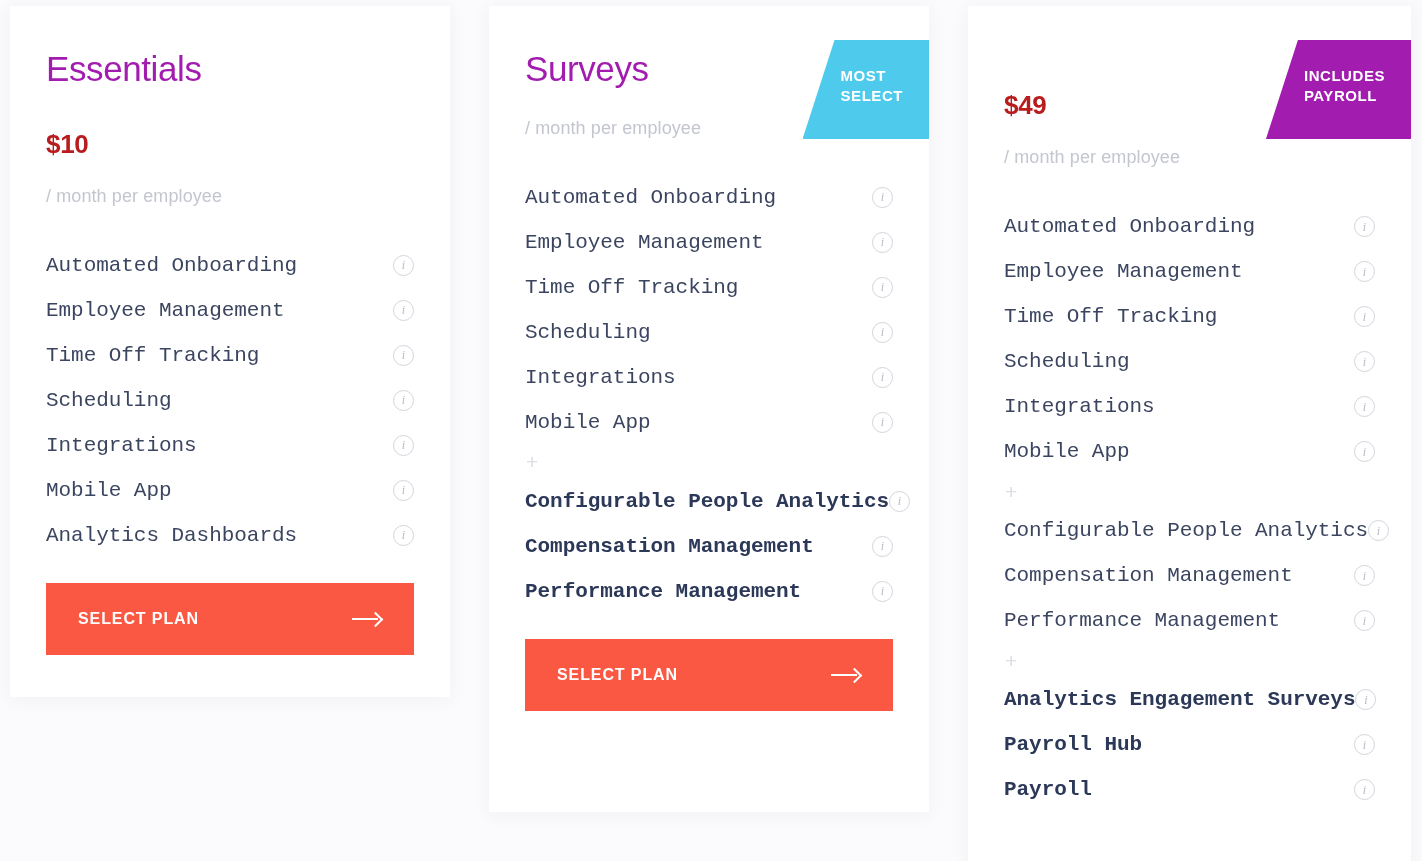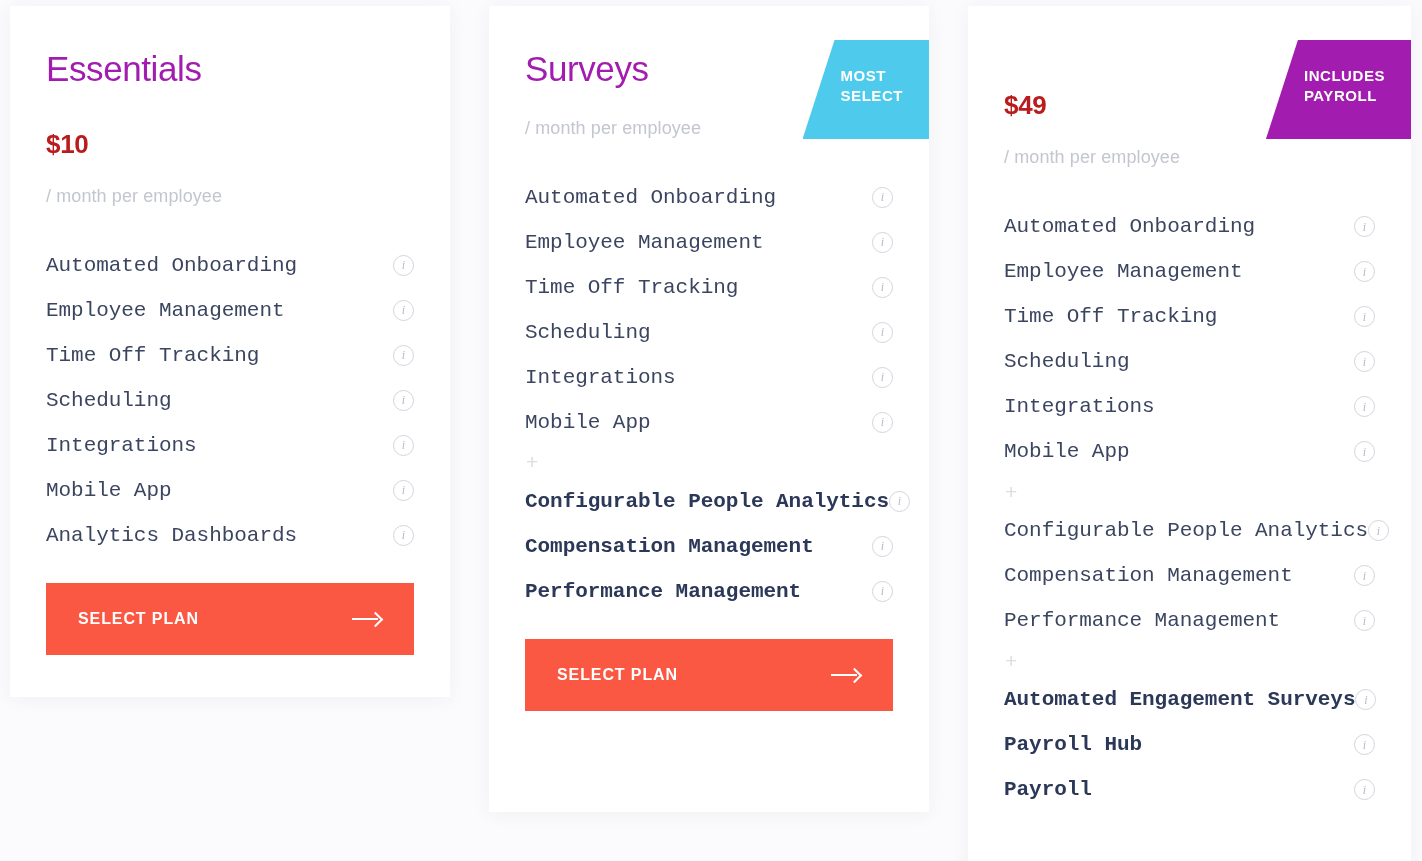--- a/index.html
+++ b/index.html
@@ -349,21 +349,21 @@
         <div class="feature-row">
           <span class="feature-label">Compensation Management</span>
           <span class="info-icon">i</span>
         </div>
         <div class="feature-row">
           <span class="feature-label">Performance Management</span>
           <span class="info-icon">i</span>
         </div>
         <div class="plus-divider">+</div>
         <div class="feature-row highlight">
-          <span class="feature-label">Automated Engagement Surveys</span>
+          <span class="feature-label">Analytics Engagement Surveys</span>
           <span class="info-icon">i</span>
         </div>
         <div class="feature-row highlight">
           <span class="feature-label">Payroll Hub</span>
           <span class="info-icon">i</span>
         </div>
         <div class="feature-row highlight">
           <span class="feature-label">Payroll</span>
           <span class="info-icon">i</span>
         </div>

